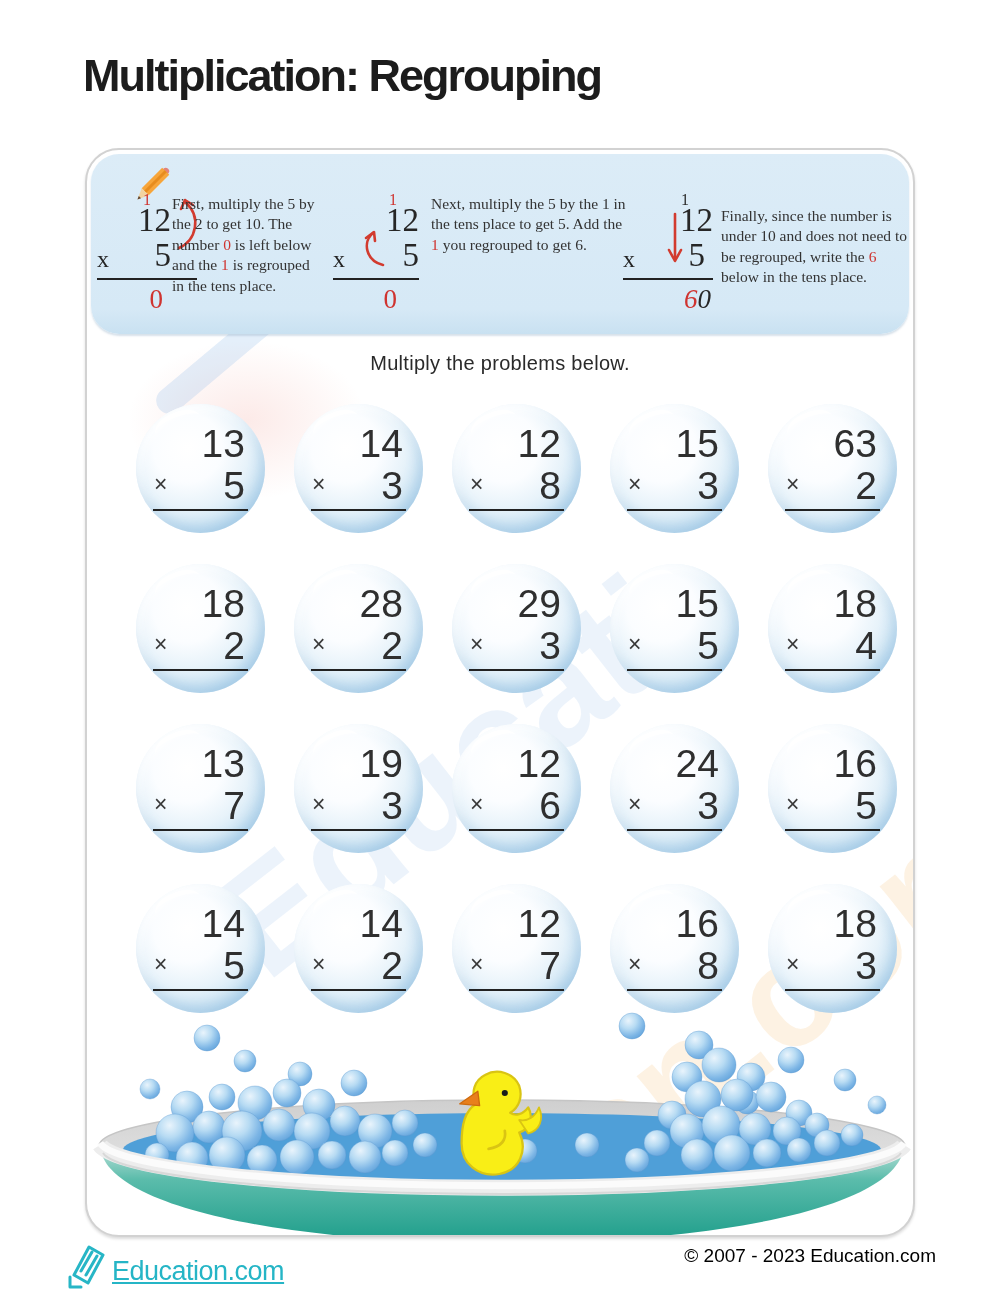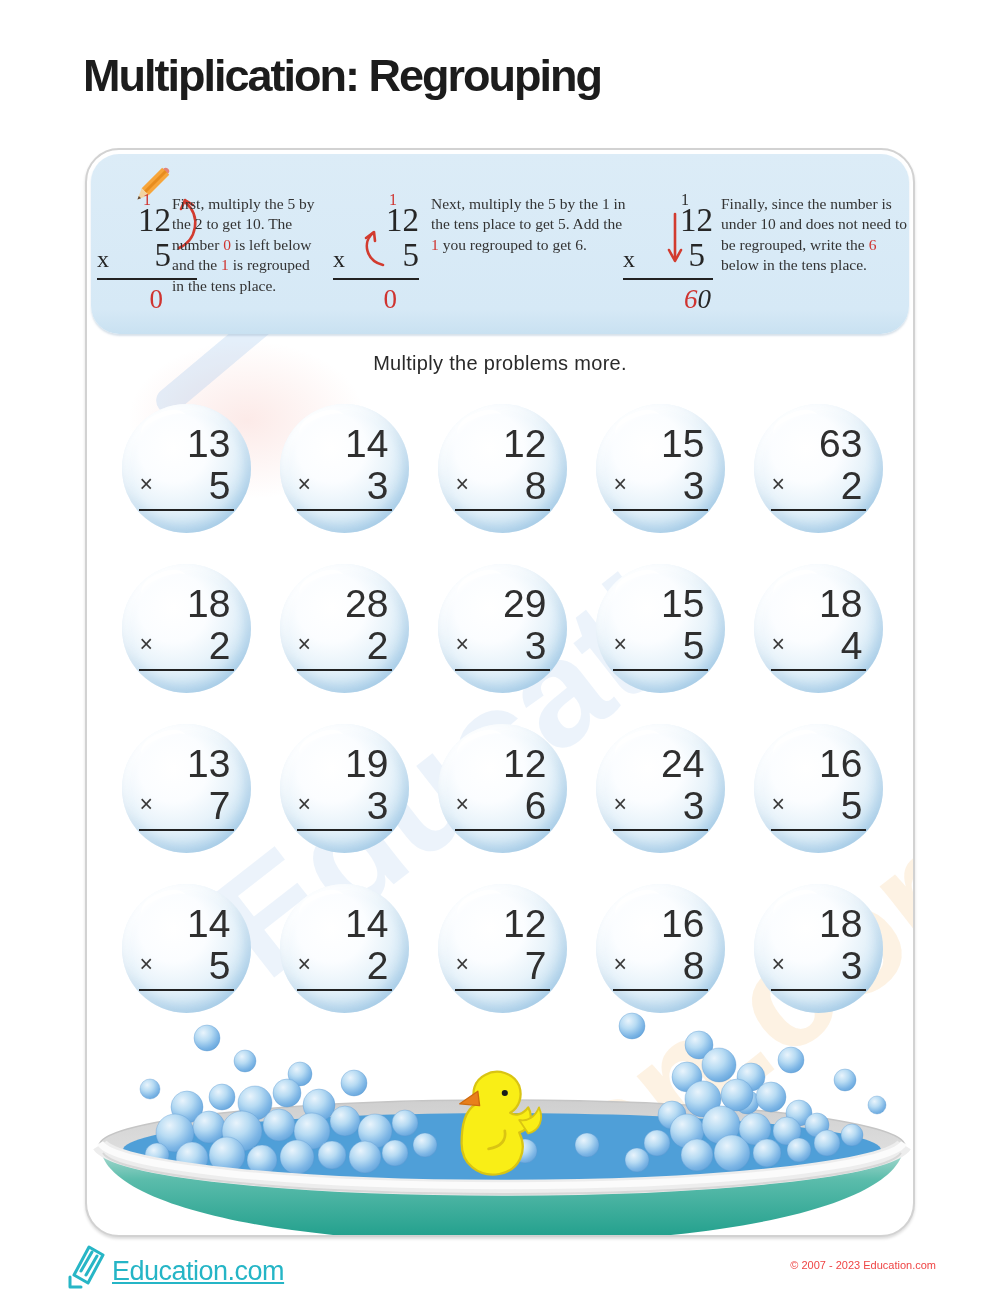--- a/index.html
+++ b/index.html
@@ -37,39 +37,39 @@
   .rule { position:absolute; top:82px; left:0; right:0; border-top:2px solid #222; }
   .result { position:absolute; top:88px; font-size:27px; }
   .ex-a .result { right:34px; } .ex-b .result { right:22px; } .ex-c .result { right:2px;font-style:italic; }
   .red { color:#cf3430; }
   .arrow { position:absolute; }
   .arr-a { right:-6px; top:0; } .arr-b { left:28px; top:34px; } .arr-c { left:44px; top:16px; }
   .ex-text { position:absolute; top:40px; font-family:"Liberation Serif", serif;
     font-size:15.5px; line-height:1.32; color:#333; }
   .t1 { left:81px;  width:146px; }
   .t2 { left:340px; width:198px; }
-  .t3 { left:630px; width:194px; }
+  .t3 { left:630px; width:194px;margin-top:12px; }
 
   
   .wm { position:absolute; font-weight:bold; white-space:nowrap; pointer-events:none; }
   .wm1 { left:90px; top:540px; font-size:150px; color:rgba(125,175,225,.15); transform:rotate(-38deg); }
   .wm2 { left:430px; top:760px; font-size:150px; color:rgba(242,178,88,.17); transform:rotate(-38deg); }
   .wm-blob { position:absolute; left:40px; top:190px; width:240px; height:160px;
     background:radial-gradient(ellipse at center, rgba(242,160,150,.22), rgba(242,160,150,0) 70%); }
   .wm-streak { position:absolute; left:50px; top:185px; width:190px; height:26px; border-radius:13px;
     background:rgba(120,175,230,.20); transform:rotate(-40deg); }
 
   
   .prompt { position:absolute; left:0; width:100%; top:202px; text-align:center;
     font-size:20px; letter-spacing:.3px; color:#2a2a2a; }
 
   
   .grid { position:absolute; left:20px; top:238px; width:790px;
     display:grid; grid-template-columns:repeat(5,158px); grid-auto-rows:160px; }
-  .cell { display:flex; align-items:center; justify-content:center; }
+  .cell { display:flex; align-items:center; justify-content:flex-end; }
   .bubble { position:relative; width:129px; height:129px; border-radius:50%;
     background:radial-gradient(circle at 40% 34%, #ffffff 0%, #fbfdff 30%, #e8f3fa 52%, #cde5f4 72%, #abd3ec 90%, #9ecbe8 100%);
     box-shadow:inset -4px -7px 12px rgba(125,175,215,.40), inset 4px 6px 8px rgba(255,255,255,.9); }
   .shine { position:absolute; left:18px; top:8px; width:48px; height:26px;
     border-radius:50%; border-top:5px solid rgba(255,255,255,.95); transform:rotate(-22deg); }
   .prob { position:absolute; left:17px; top:20px; width:95px; color:#2f2f2f;
     font-family:"Liberation Sans", sans-serif; }
   .p-top { text-align:right; font-size:39px; line-height:1.05; padding-right:3px; }
   .p-row { position:relative; height:44px; font-size:39px; line-height:44px; }
   .p-op  { position:absolute; left:1px; bottom:2px; font-size:23px; color:#3a3a3a; }
@@ -78,21 +78,21 @@
 
   
   .tub-svg { position:absolute; left:0; bottom:0; }
 
   
   .footer { position:absolute; left:62px; top:1240px; width:876px; height:54px; }
   .brand { position:absolute; left:50px; top:16px; font-size:27px; color:#25b5c6; letter-spacing:-.5px;text-decoration:underline; }
   .logo { position:absolute; left:0; top:0; }
   .foot-right { position:absolute; right:2px; top:0; text-align:right; }
   .find { font-size:17.5px; color:#1c1c1c; letter-spacing:-.2px; }
-  .copy { font-size:11px; color:#ef4444; margin-top:19px; }
+  .copy { font-size:19px; color:#000000; margin-top:5px; }
 </style>
 </head>
 <body>
 
 <div class="page">
 
   <div class="title">Multiplication: Regrouping</div>
 
   <div class="panel">
 
@@ -155,21 +155,21 @@
         <div class="rule"></div>
         <div class="result"><span class="red">6</span><span>0</span></div>
         <svg class="arrow arr-c" width="16" height="58" viewBox="0 0 16 58">
           <path d="M8 2 L8 46" stroke="#d23b2f" stroke-width="2.6" fill="none" stroke-linecap="round"></path>
           <path d="M2 38 L8 49 L14 38" stroke="#d23b2f" stroke-width="2.6" fill="none" stroke-linecap="round" stroke-linejoin="round"></path>
         </svg>
       </div>
       <div class="ex-text t3"><span>Finally, since the number is under 10 and does not need to be regrouped, write the </span><span class="red">6</span><span> below in the tens place.</span></div>
     </div>
 
-    <div class="prompt">Multiply the problems more.</div>
+    <div class="prompt">Multiply the problems below.</div>
 
     <div class="grid">
       <div class="cell">
         <div class="bubble">
           <div class="shine"></div>
           <div class="prob">
             <div class="p-top">13</div>
             <div class="p-row">
               <span class="p-op">×</span>
               <span class="p-bot">5</span>

